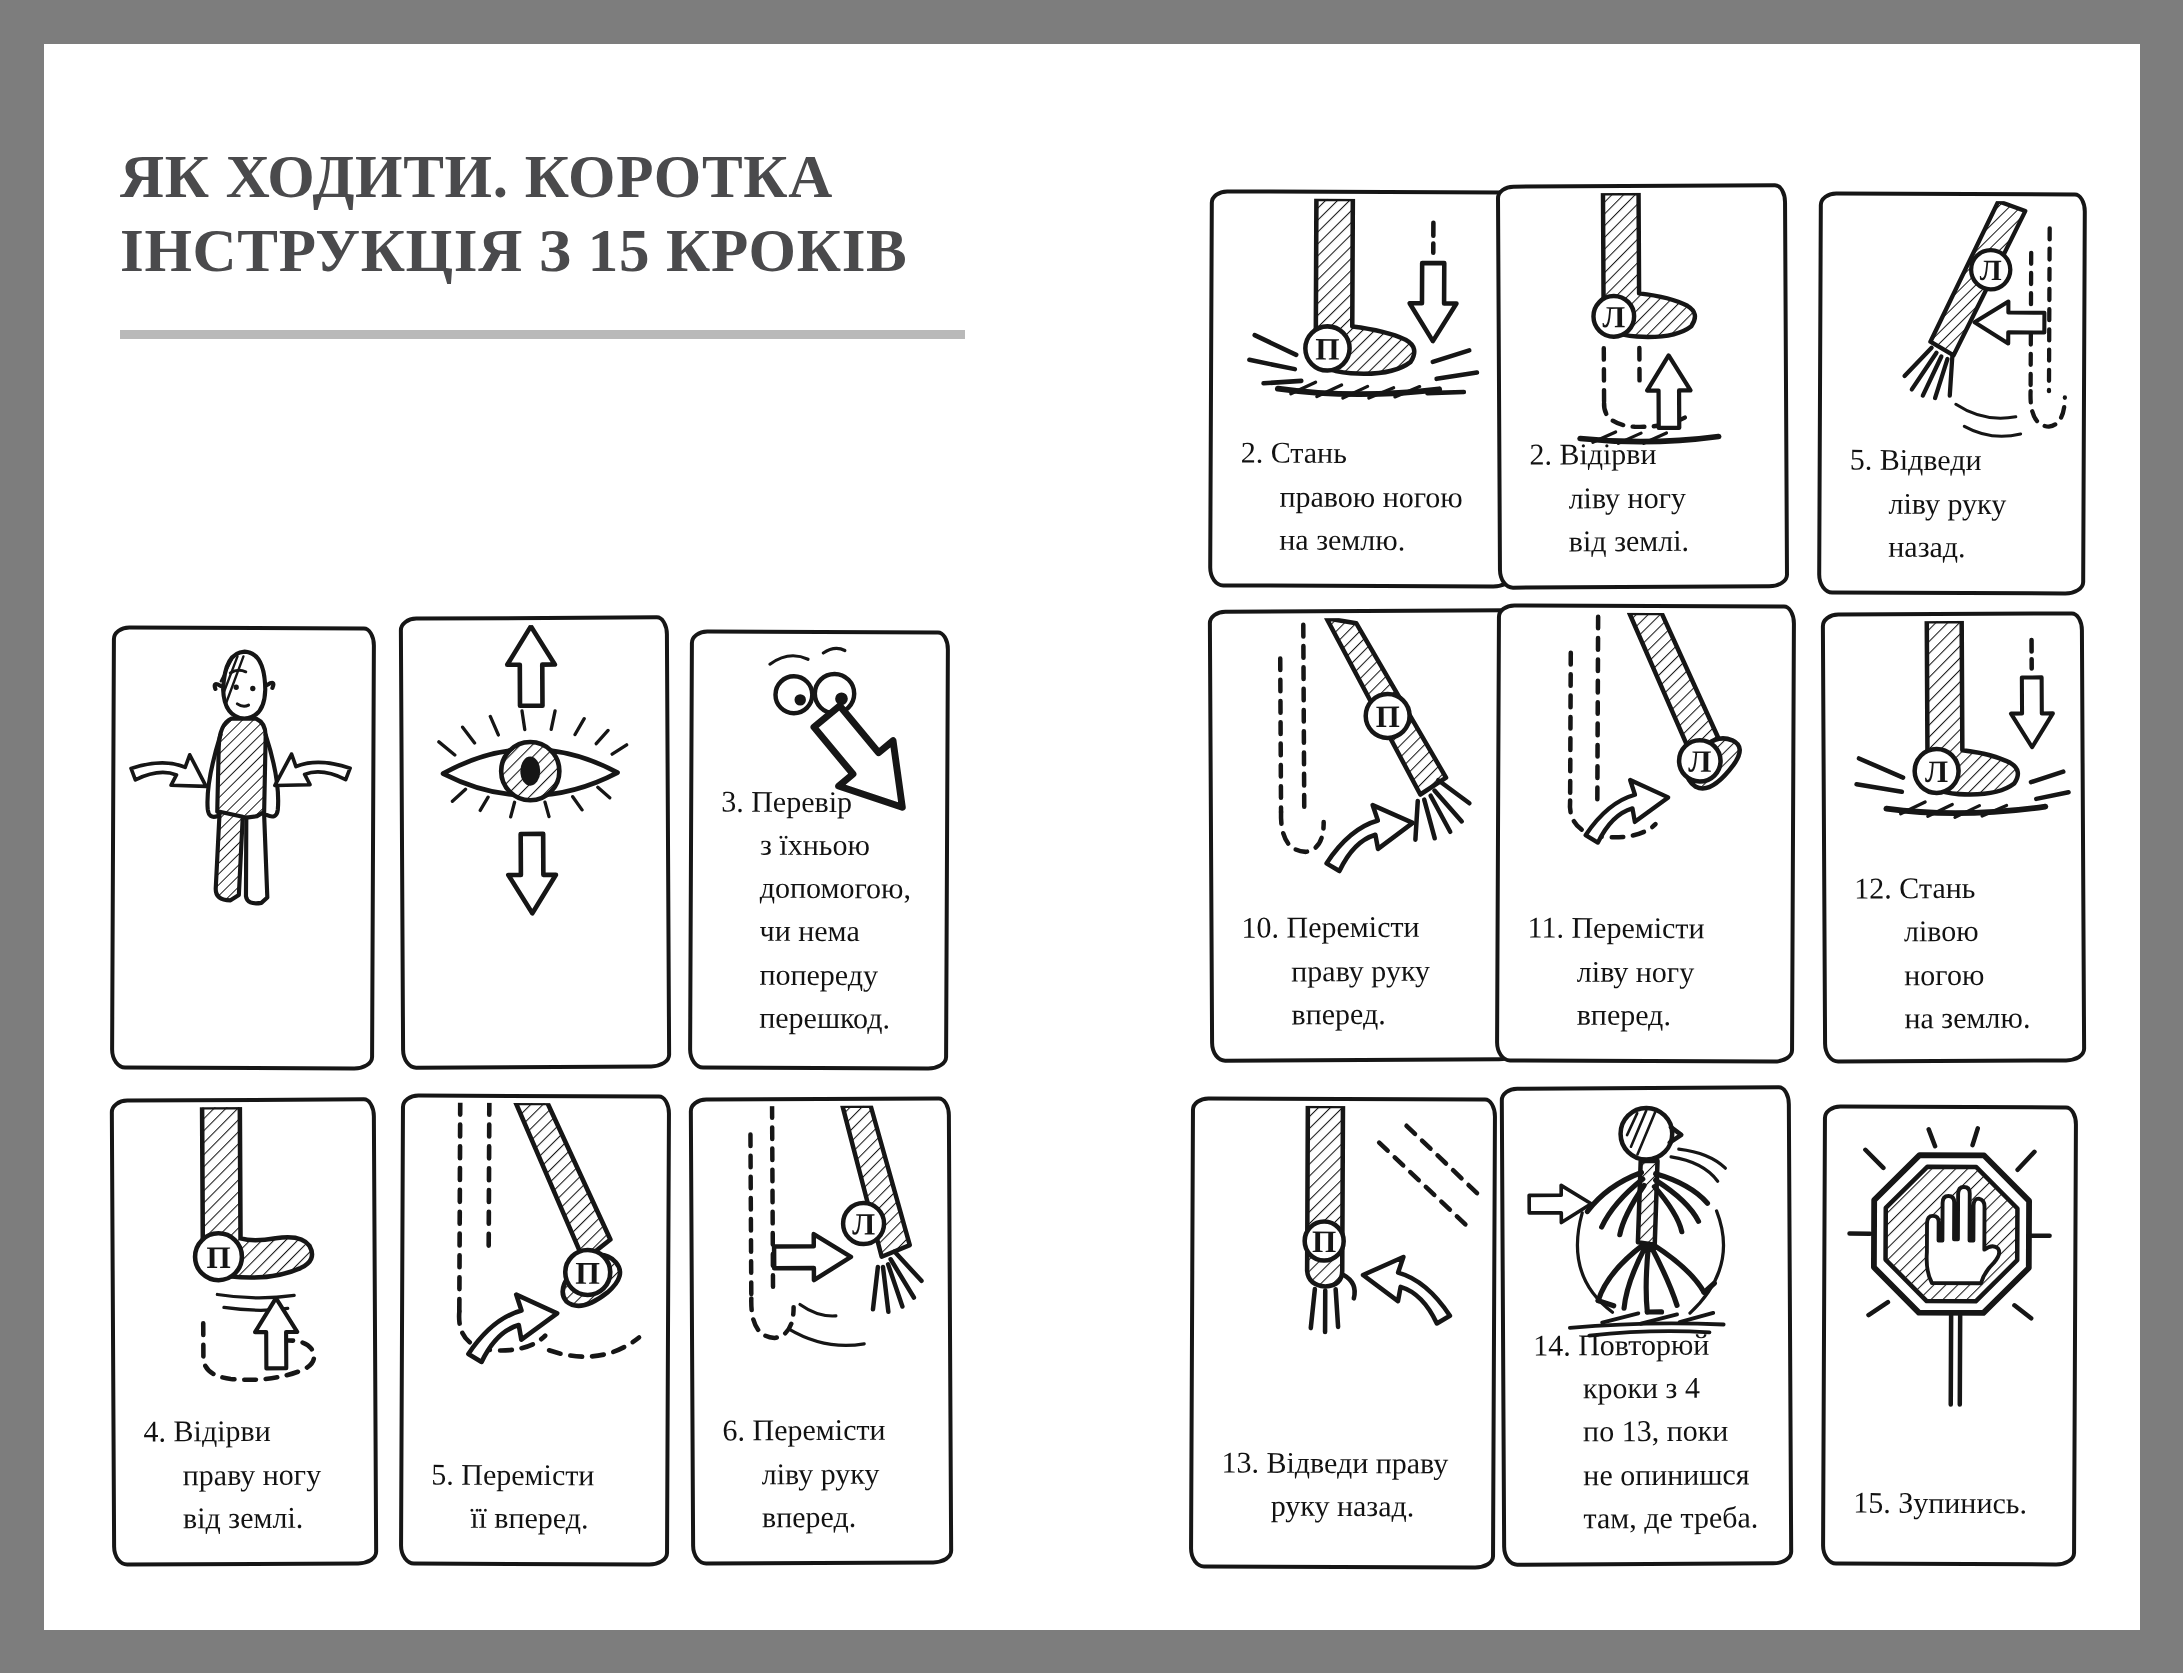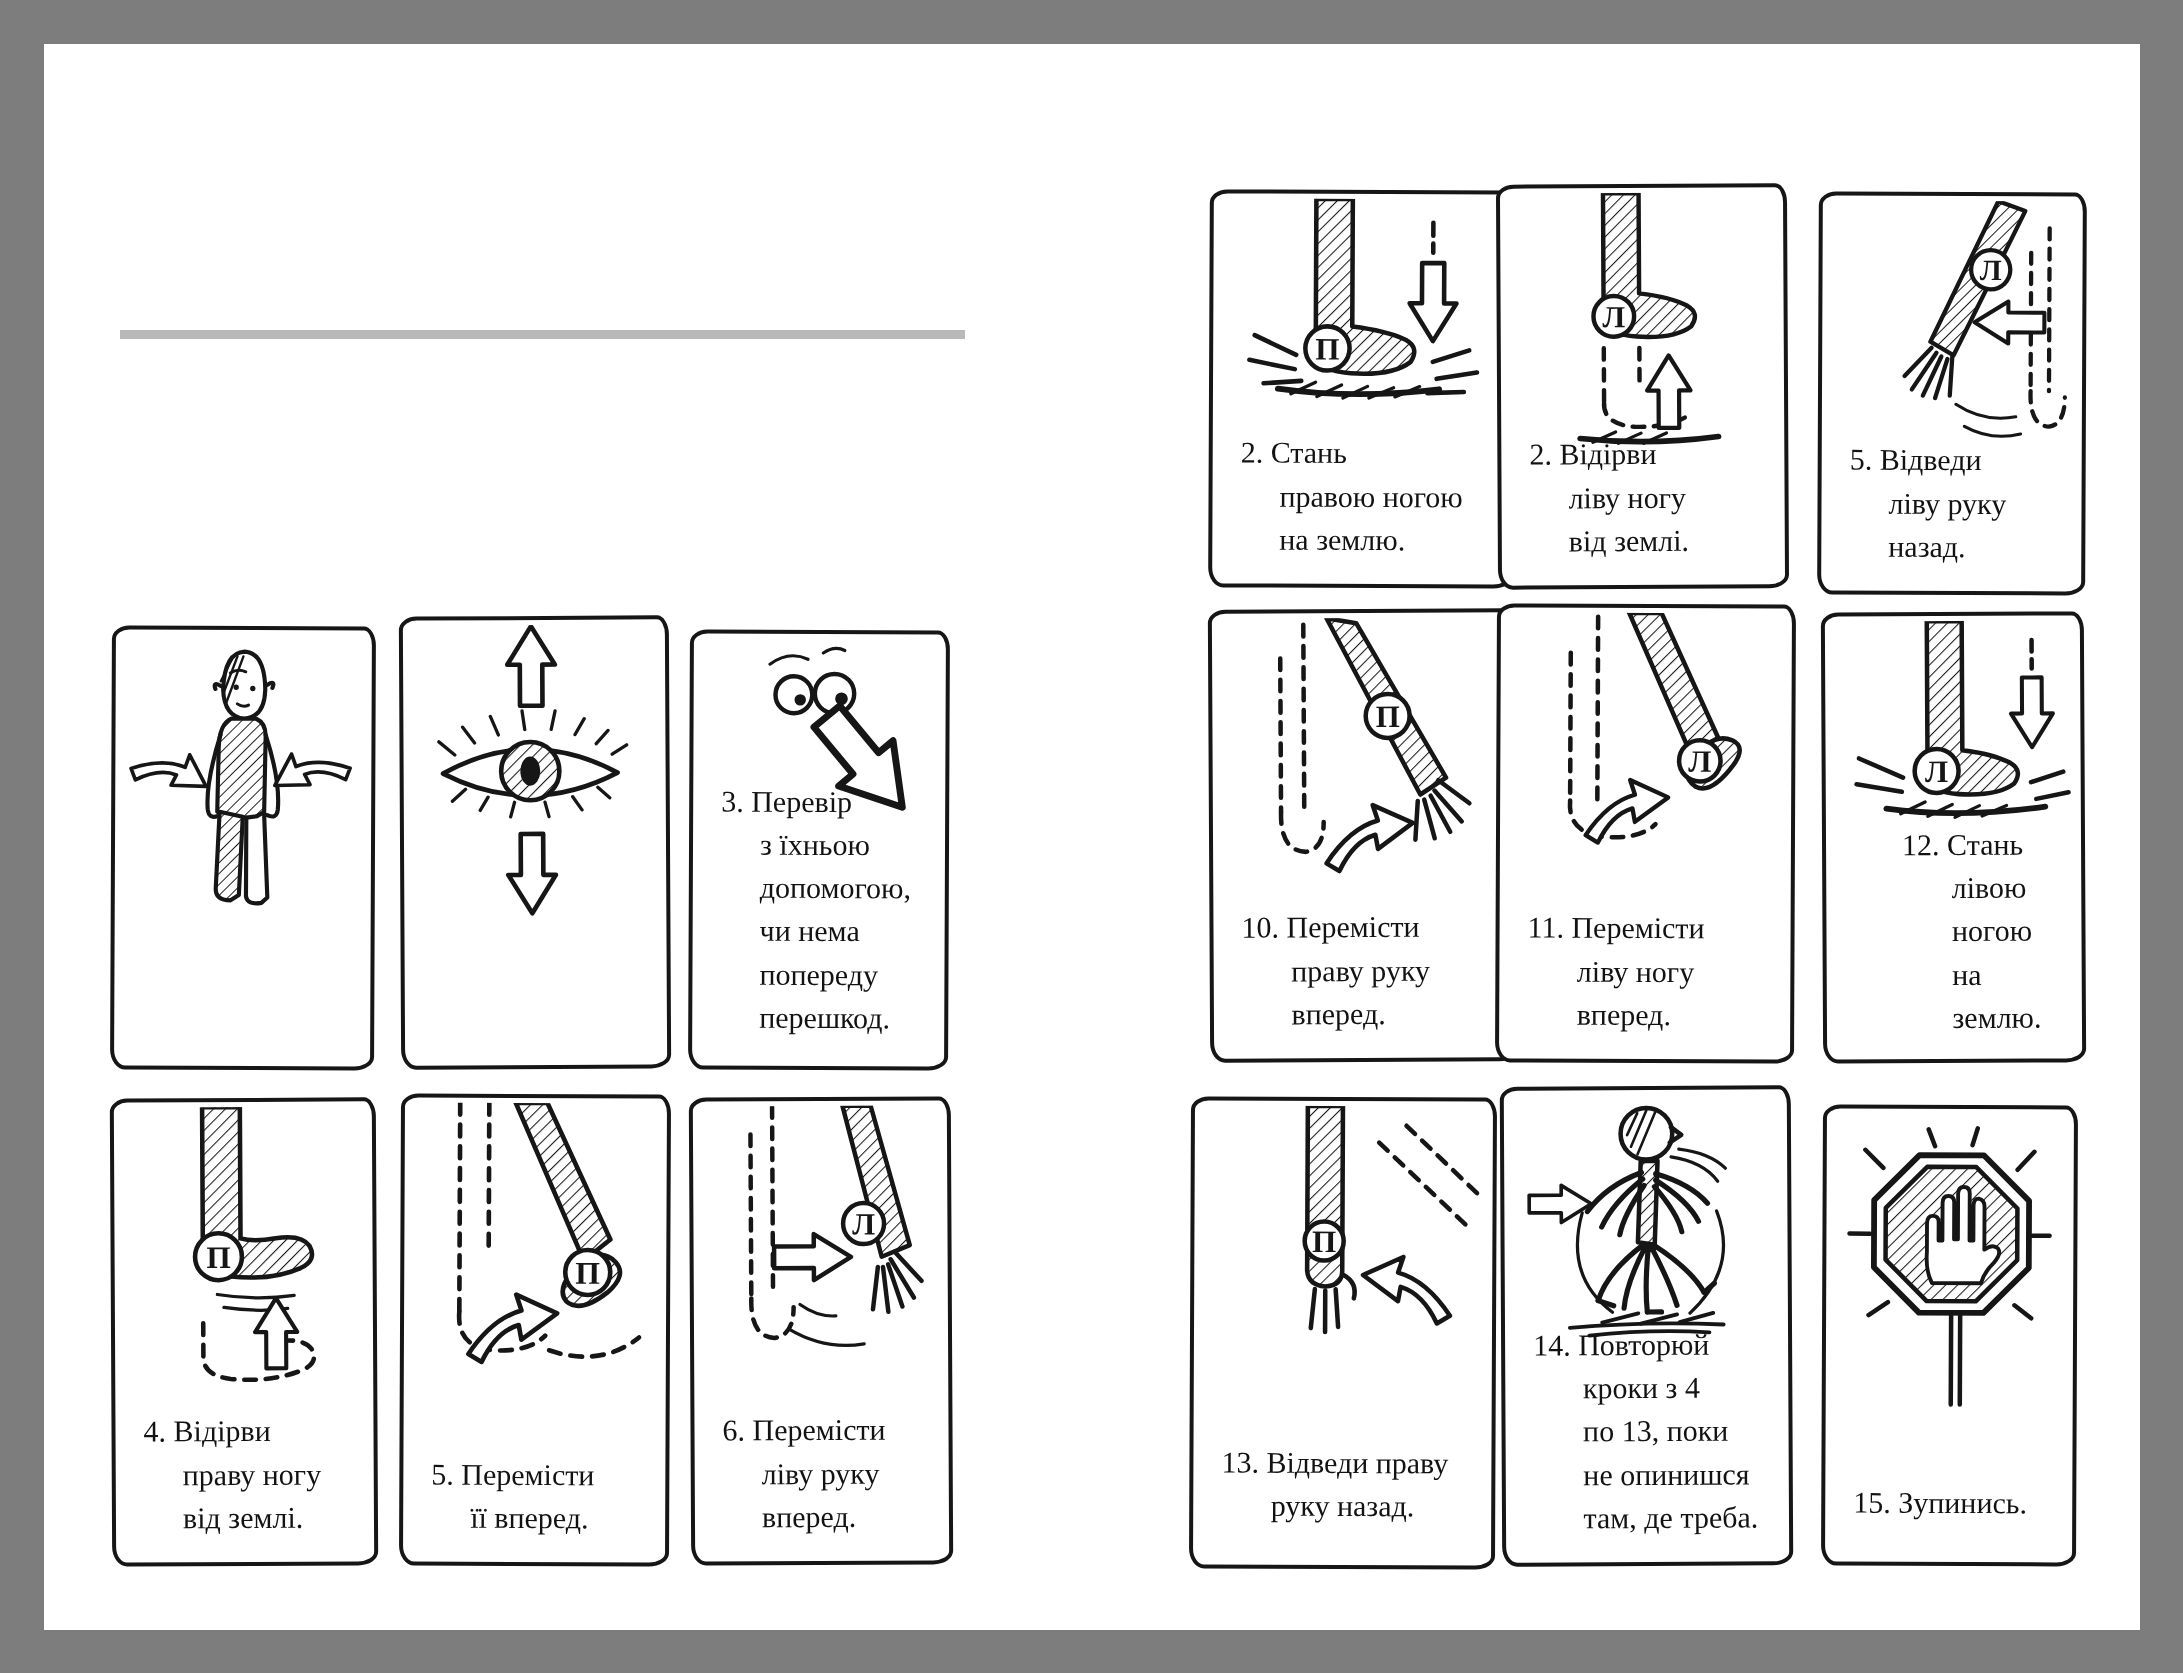--- a/index.html
+++ b/index.html
@@ -61,20 +61,22 @@
       <rect width="13" height="13" fill="#ffffff"></rect>
       <line x1="0" y1="0" x2="0" y2="13" stroke="#161616" stroke-width="3.2"></line>
     </pattern>
     <path id="barrow" d="M0,-17 L62,-17 L62,-36 L120,0 L62,36 L62,17 L0,17 Z"></path>
     <path id="carrow" d="M-2,50 Q34,-4 78,-16 L70,-40 L132,-12 L78,28 L74,6 Q40,16 18,62 Z"></path>
   </defs>
 </svg>
 
 <div class="page">
 
+  <div class="title">ЯК ХОДИТИ. КОРОТКА
+ІНСТРУКЦІЯ З 15 КРОКІВ</div>
   <div class="rule"></div>
 
   <div class="panel r1" style="left:67px;top:582px;width:256px;height:436px;">
     <div class="art" style="height:64%;">
       <svg viewBox="0 0 380 470" preserveAspectRatio="xMidYMin meet">
         <g class="ink">
           <path d="M156,92 Q158,30 192,28 Q226,30 227,92 Q226,138 192,141 Q158,138 156,92 Z"></path>
           <path d="M152,86 q-14,-8 -9,5 M230,84 q15,-9 9,5"></path>
           <circle cx="178" cy="88" r="4.5" fill="#161616" stroke="none"></circle>
           <circle cx="206" cy="90" r="4.5" fill="#161616" stroke="none"></circle>
@@ -303,21 +305,21 @@
         </g>
         <path class="ink fat" d="M86,290 Q200,306 332,288"></path>
         <path class="ink thin" d="M108,298 L146,280 M150,302 L188,284 M192,304 L230,286 M234,302 L272,286"></path>
         <use href="#barrow" class="arrowfill" transform="translate(312,88) rotate(90) scale(0.9)"></use>
         <g>
           <circle class="badge-circle" cx="164" cy="232" r="34"></circle>
           <text class="badge-letter" x="164" y="249" text-anchor="middle">Л</text>
         </g>
       </svg>
     </div>
-    <div class="cap wide" style="bottom:20px;margin-left:48px;">12. Стань
+    <div class="cap wide" style="bottom:20px;">12. Стань
 лівою
 ногою
 на землю.</div>
   </div>
 
   <div class="panel r1" style="left:1146px;top:1053px;width:298px;height:464px;">
     <div class="art" style="height:60%;">
       <svg viewBox="0 0 442 420" preserveAspectRatio="xMidYMin meet">
         <path class="ink dash" stroke-width="6" d="M276,56 L414,186 M318,30 L432,138"></path>
         <path class="hatchfill" d="M166,0 L220,0 L220,254 Q220,276 194,278 Q168,276 166,254 Z"></path>

